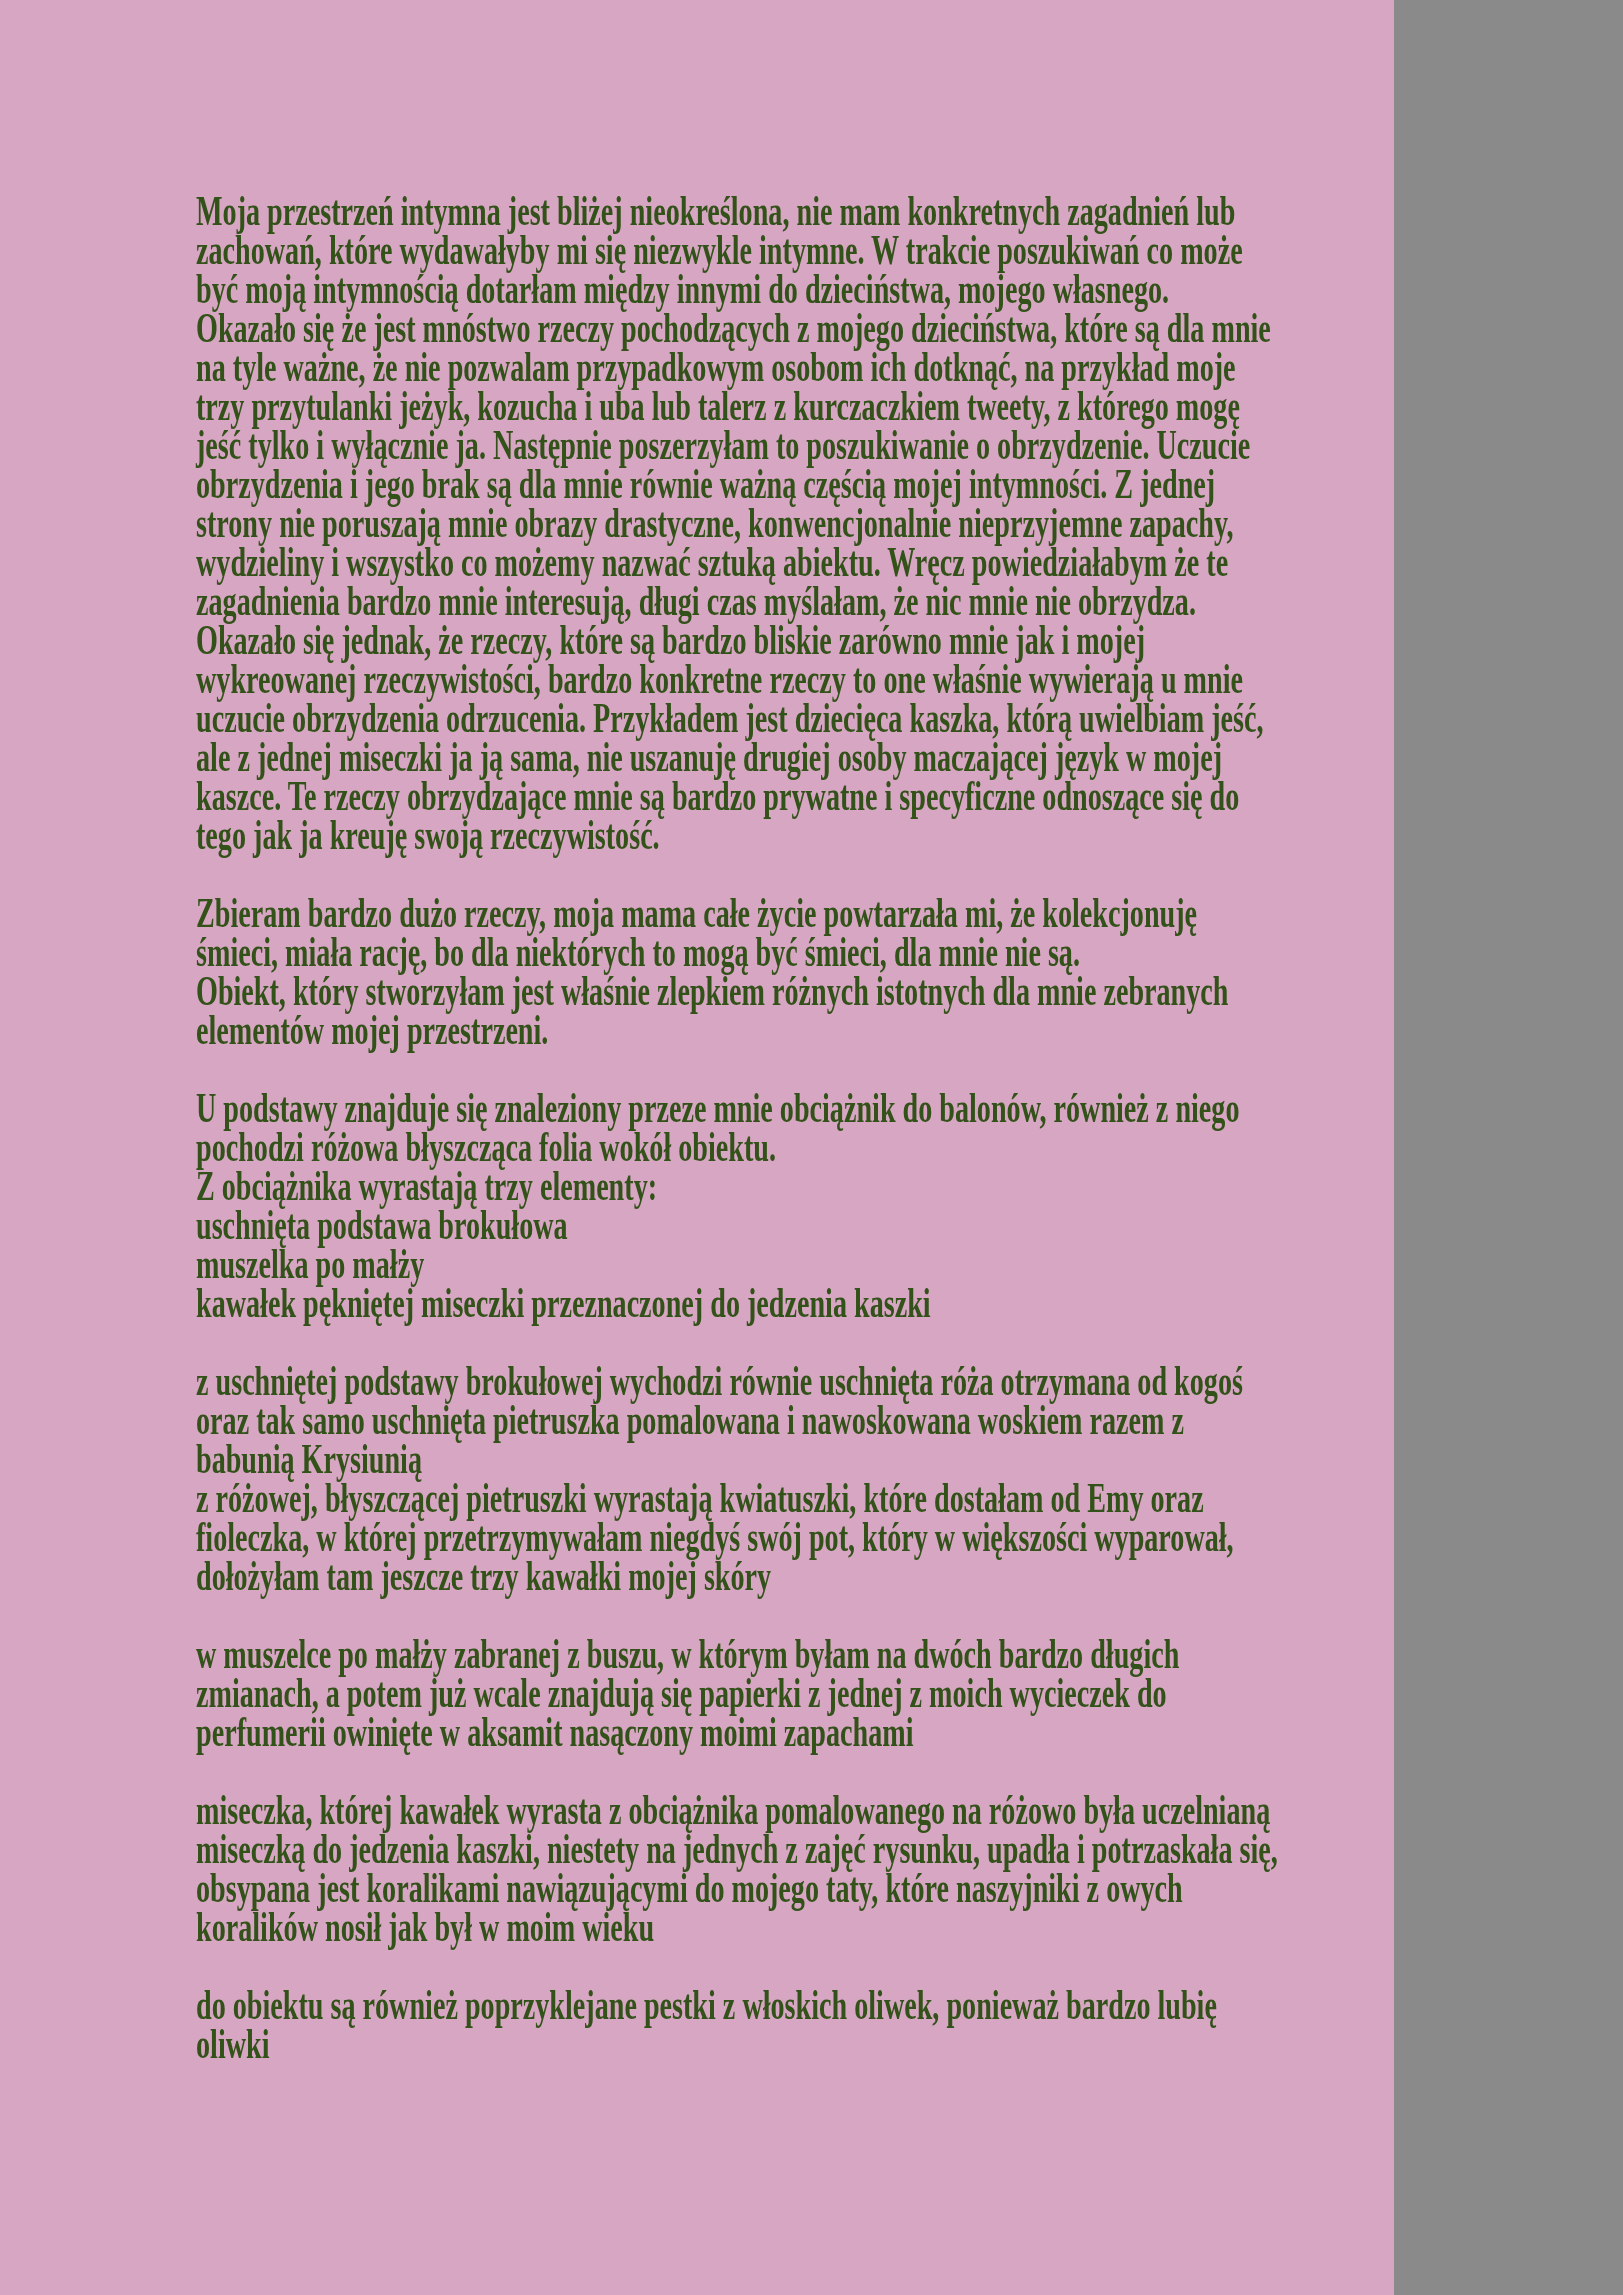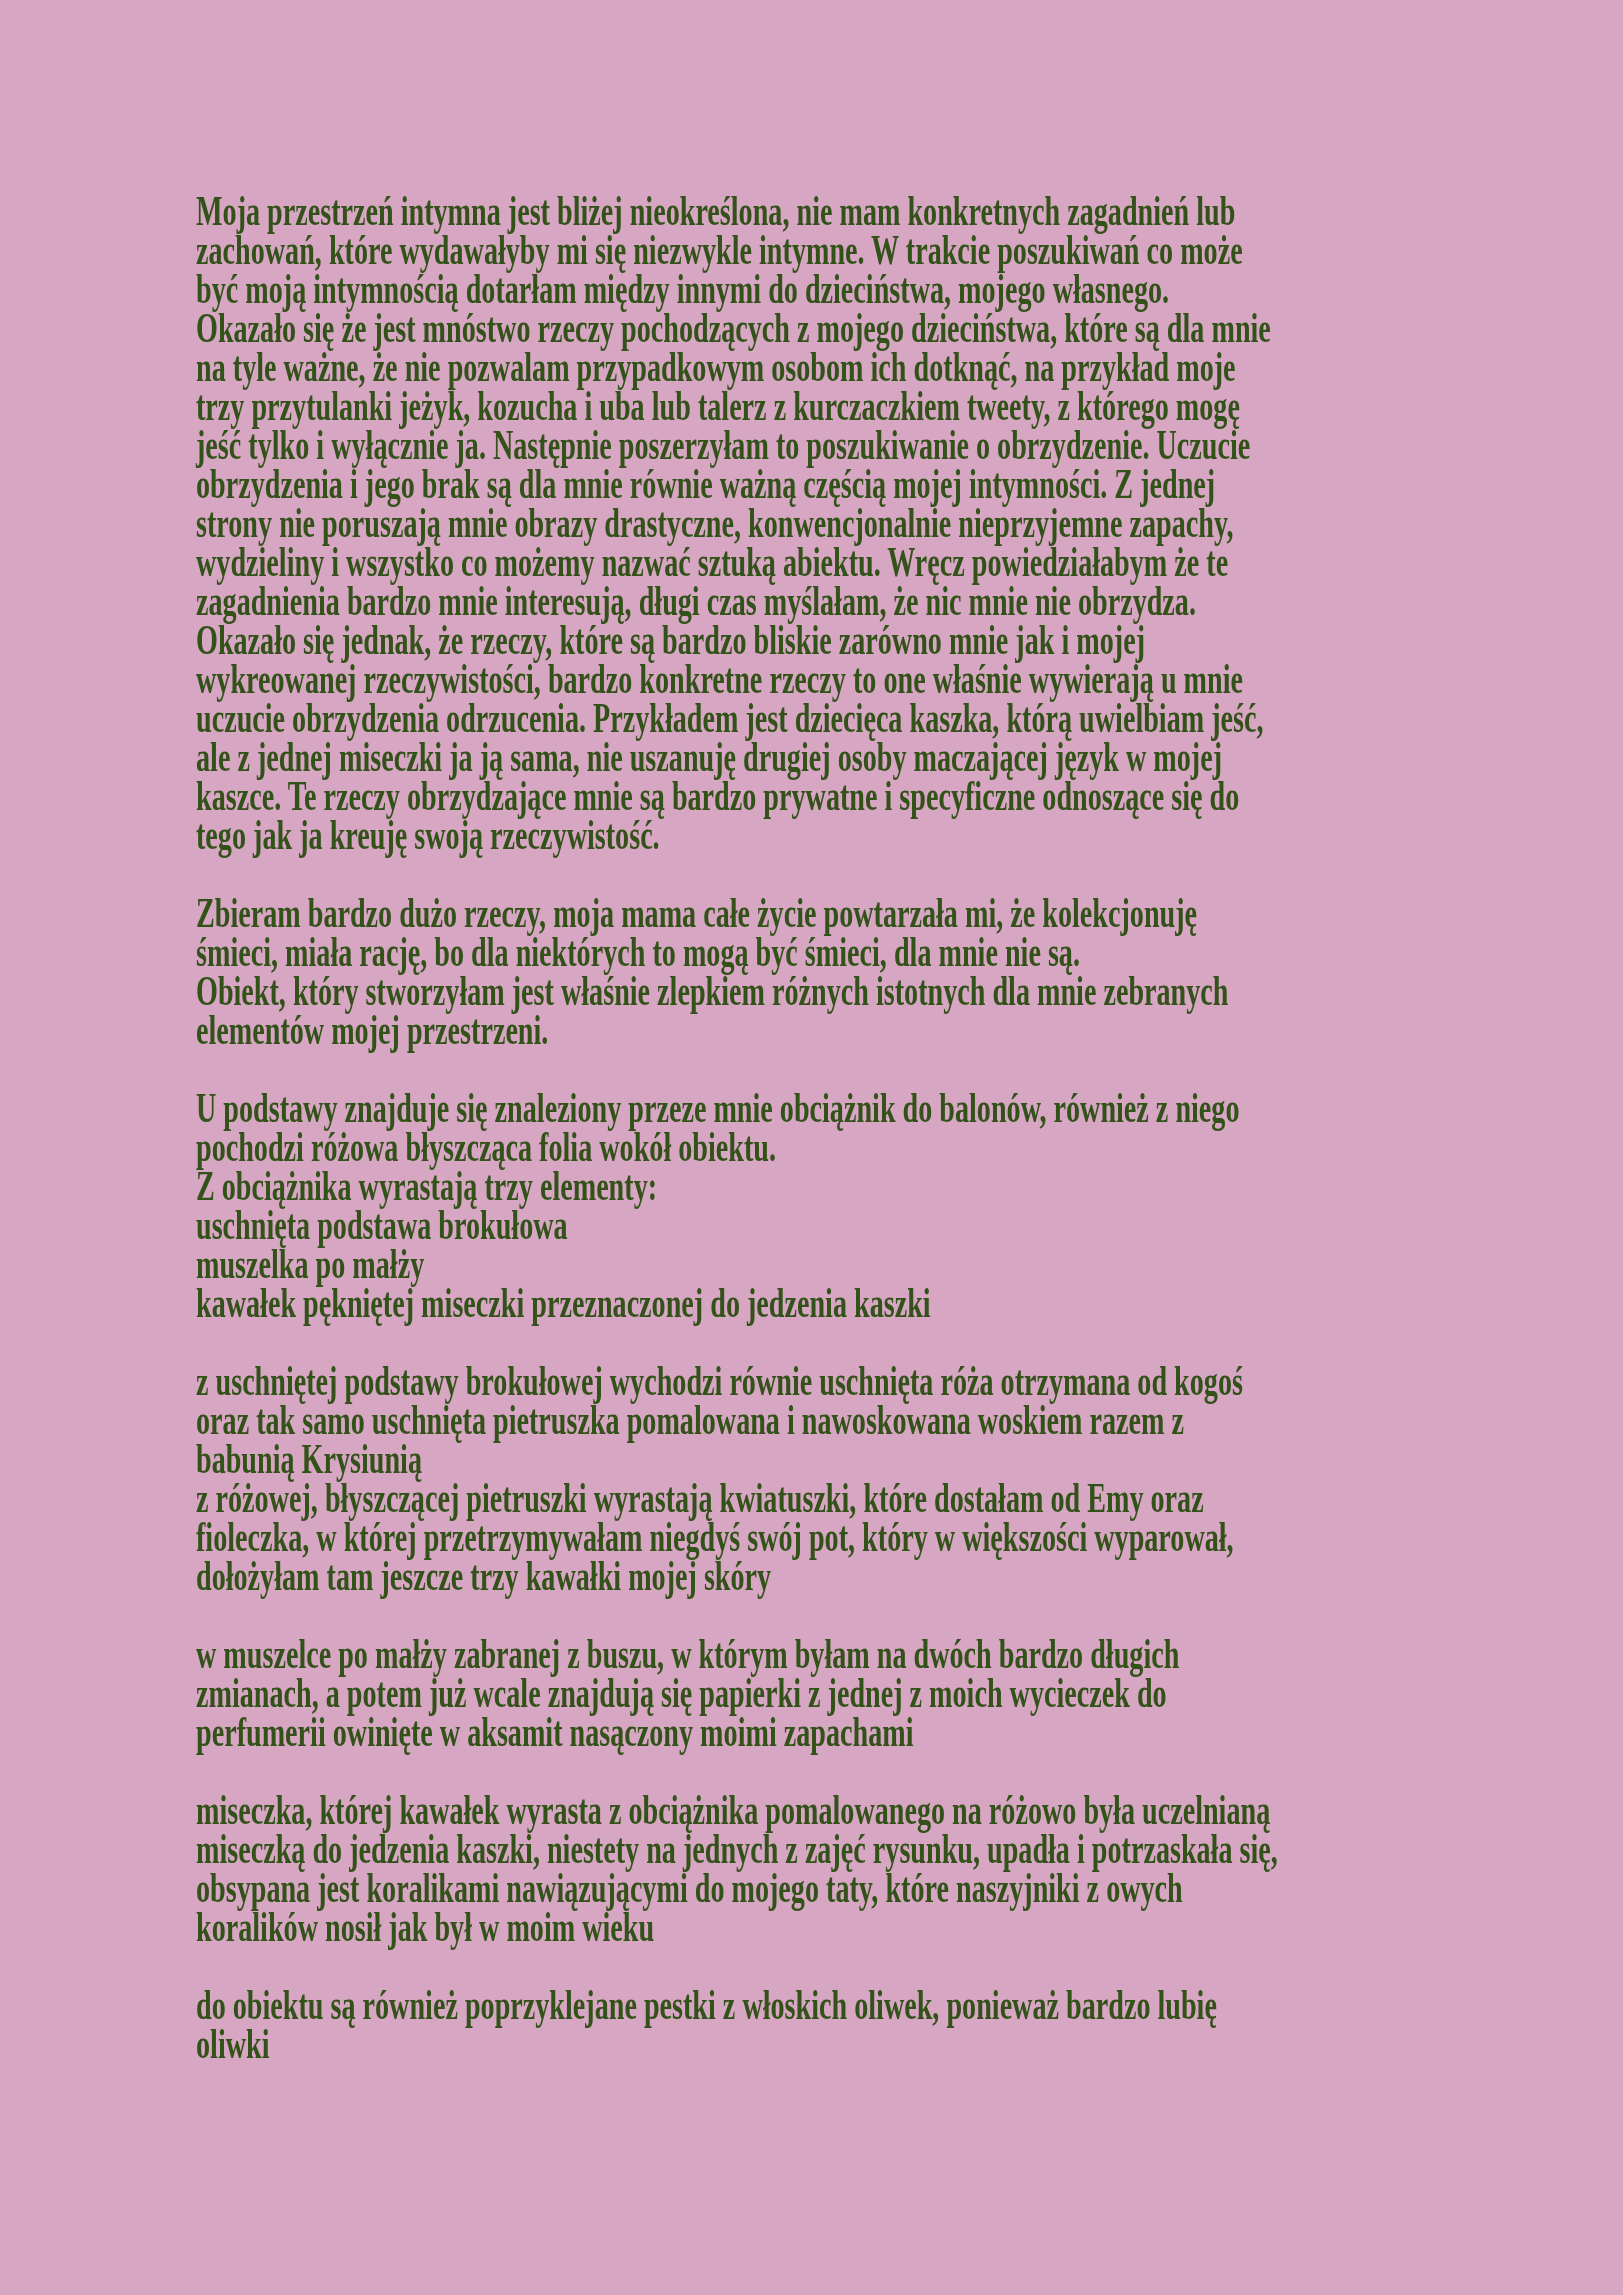--- a/index.html
+++ b/index.html
@@ -2,21 +2,21 @@
 <html lang="pl" style="--page-bg: #d7a6c3; --text-fg: #335219;font-size:10.5px"><head>
 <meta charset="utf-8">
 <style>
   html, body {
     margin: 0;
     padding: 0;
     background: #8a8a8a;
   }
   .page {
     position: relative;
-    width: 1623px;
+    width: 1394px;
     height: 2295px;
     background: var(--page-bg, #d7a6c3);
     overflow: hidden;
     font-family: "Liberation Serif", "DejaVu Serif", serif;
   }
   .text-block {
     position: absolute;
     left: 196px;
     top: 192px;
     width: 1898px;               

